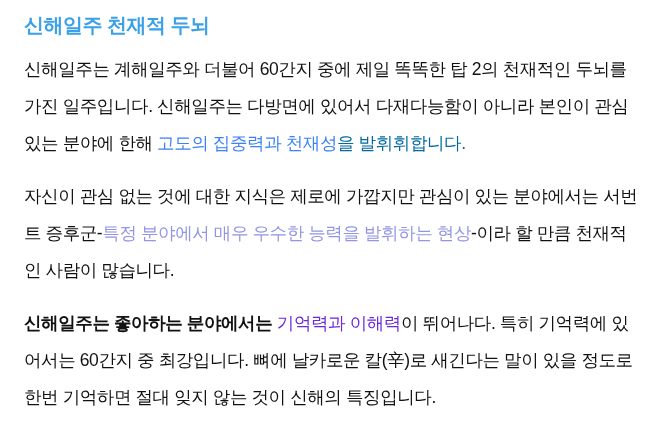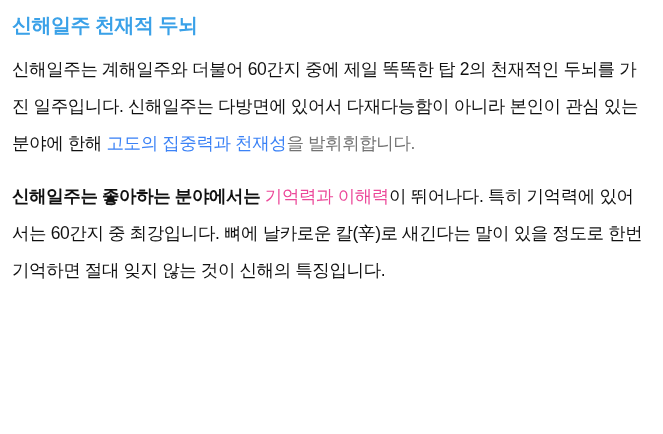--- a/index.html
+++ b/index.html
@@ -10,21 +10,21 @@
   body {
     width: 663px;
     height: 434px;
     overflow: hidden;
     font-family: "Liberation Sans", "DejaVu Sans", sans-serif;
   }
   .page {
     box-sizing: border-box;
     width: 663px;
     height: 330px;
-    padding: 12px 20px 0 12px;
+    padding: 12px 20px 0 24px;
     background: #ffffff;
   }
   .page-title {
     margin: 0 0 13px 0;
     font-size: 20px;
     line-height: 26px;
     font-weight: 700;
     letter-spacing: -0.5px;
   }
   .article-body p {
@@ -35,16 +35,17 @@
     letter-spacing: -0.4px;
     word-break: break-all;
   }
 </style>
 </head>
 <body>
 
 <div class="page">
   <h2 class="page-title" style="color: rgb(58, 161, 232);">신해일주 천재적 두뇌</h2>
   <div class="article-body">
-      <p><span style="color: rgb(17, 17, 17);">신해일주는 계해일주와 더불어 60간지 중에 제일 똑똑한 탑 2의 천재적인 두뇌를 가진 일주입니다. 신해일주는 다방면에 있어서 다재다능함이 아니라 본인이 관심 있는 분야에 한해 </span><span style="color: #3b82f6;">고도의 집중력과 천재성</span><span style="color: #737373;">을 발휘휘합니다.</span></p>
-      <p><span style="color: rgb(17, 17, 17); font-weight: bold;">신해일주는 좋아하는 분야에서는 </span><span style="color: #ec4899;">기억력과 이해력</span><span style="color: rgb(17, 17, 17);">이 뛰어나다. 특히 기억력에 있어서는 60간지 중 최강입니다. 뼈에 날카로운 칼(辛)로 새긴다는 말이 있을 정도로 한번 기억하면 절대 잊지 않는 것이 신해의 특징입니다.</span></p>
+      <p><span style="color: rgb(17, 17, 17);">신해일주는 계해일주와 더불어 60간지 중에 제일 똑똑한 탑 2의 천재적인 두뇌를 가진 일주입니다. 신해일주는 다방면에 있어서 다재다능함이 아니라 본인이 관심 있는 분야에 한해 </span><span style="color: #3b82f6;">고도의 집중력과 천재성</span><span style="color: #0369a1;">을 발휘휘합니다.</span></p>
+      <p><span style="color: rgb(17, 17, 17);">자신이 관심 없는 것에 대한 지식은 제로에 가깝지만 관심이 있는 분야에서는 서번트 증후군-</span><span style="color: rgb(147, 148, 228);">특정 분야에서 매우 우수한 능력을 발휘하는 현상</span><span style="color: rgb(17, 17, 17);">-이라 할 만큼 천재적인 사람이 많습니다.</span></p>
+      <p><span style="color: rgb(17, 17, 17); font-weight: bold;">신해일주는 좋아하는 분야에서는 </span><span style="color: #6d28d9;">기억력과 이해력</span><span style="color: rgb(17, 17, 17);">이 뛰어나다. 특히 기억력에 있어서는 60간지 중 최강입니다. 뼈에 날카로운 칼(辛)로 새긴다는 말이 있을 정도로 한번 기억하면 절대 잊지 않는 것이 신해의 특징입니다.</span></p>
     </div>
 </div>
 
 </body></html>

